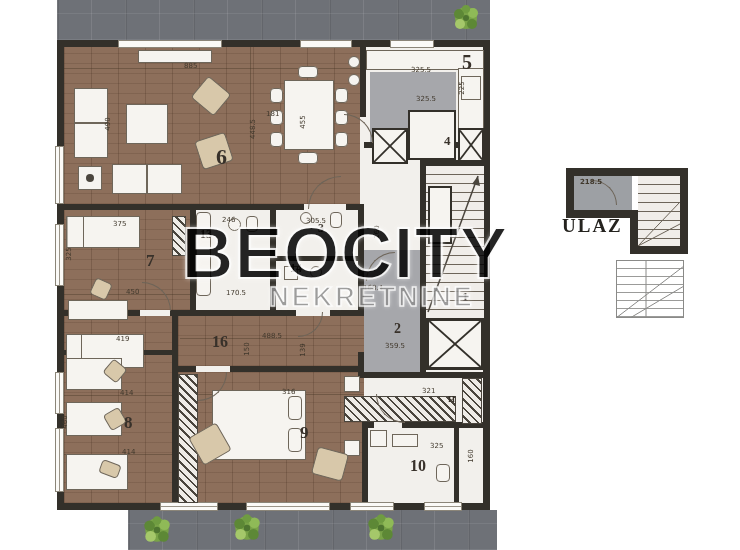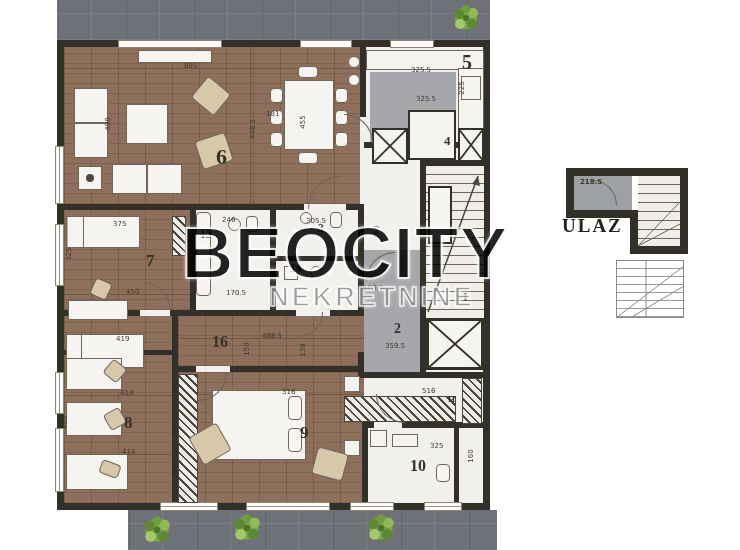--- a/index.html
+++ b/index.html
@@ -305,21 +305,21 @@
       <span class="dim" style="left: 385px; top: 342px;">359.5</span>
       <span class="dim v" style="left: 370px; top: 228px;">160</span>
       <span class="dim" style="left: 116px; top: 335px;">419</span>
       <span class="dim" style="left: 262px; top: 332px;">488.5</span>
       <span class="dim v" style="left: 240px; top: 345px;">150</span>
       <span class="dim v" style="left: 296px; top: 346px;">139</span>
       <span class="dim" style="left: 120px; top: 389px;">414</span>
       <span class="dim" style="left: 122px; top: 448px;">414</span>
       <span class="dim v" style="left: 58px; top: 418px;">460</span>
       <span class="dim" style="left: 282px; top: 388px;">316</span>
-      <span class="dim" style="left: 422px; top: 387px;">516</span>
+      <span class="dim" style="left: 422px; top: 387px;">321</span>
       <span class="dim" style="left: 430px; top: 442px;">325</span>
       <span class="dim v" style="left: 464px; top: 452px;">160</span>
       <span class="dim" style="left: 580px; top: 178px; font-weight: bold;">218.5</span>
       <span class="roomnum" style="left: 216px; top: 146px; font-size: 22px;">6</span>
       <span class="roomnum" style="left: 462px; top: 52px; font-size: 20px;">5</span>
       <span class="roomnum" style="left: 444px; top: 134px; font-size: 13px;">4</span>
       <span class="roomnum" style="left: 462px; top: 290px; font-size: 13px;">1</span>
       <span class="roomnum" style="left: 146px; top: 252px; font-size: 17px;">7</span>
       <span class="roomnum" style="left: 200px; top: 228px; font-size: 12px;">13</span>
       <span class="roomnum" style="left: 318px; top: 222px; font-size: 12px;">3</span>

